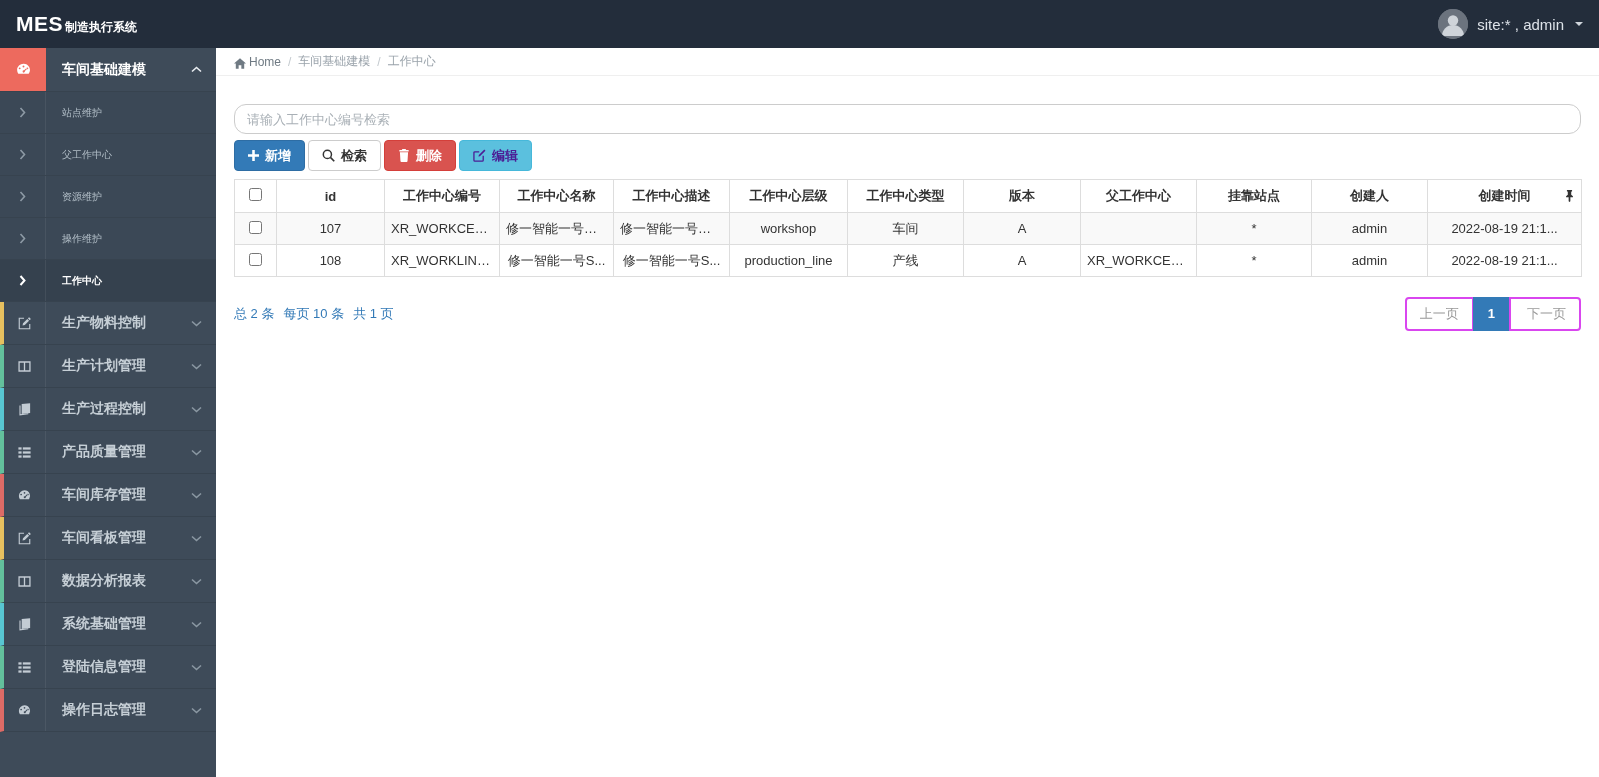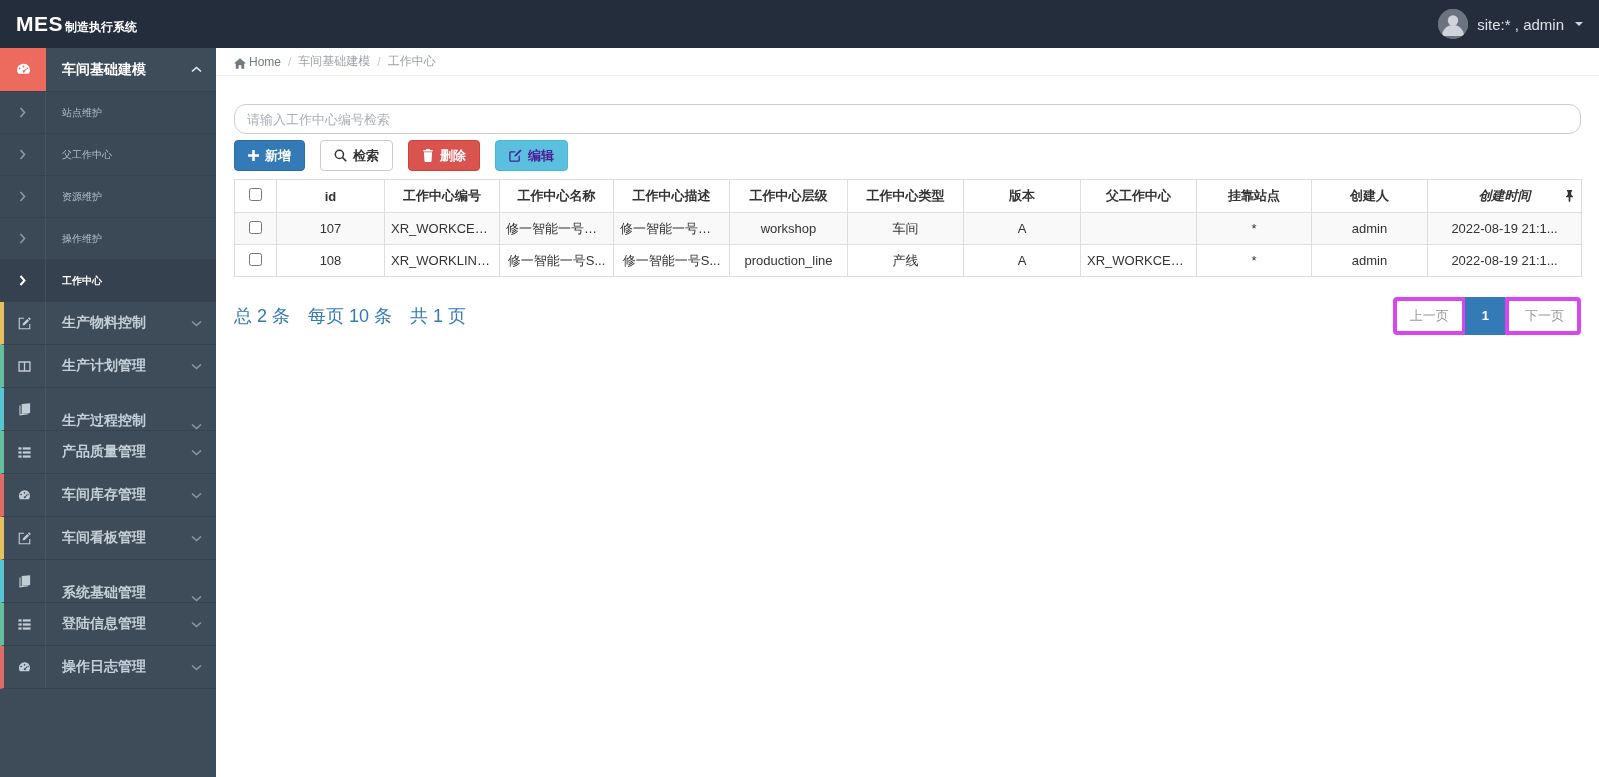--- a/index.html
+++ b/index.html
@@ -40,63 +40,63 @@
   .sub-item .side-label { font-size:10px; font-weight:normal; color:#b3bfc8; }
   .sub-item .icon-col { color:#8d9aa5; }
   .sub-item.active { background:#35414e; }
   .sub-item.active .side-label { color:#fff; font-weight:bold; }
   .sub-item.active .icon-col { color:#fff; }
 
   .top-item { border-left:4px solid transparent; }
   .top-item .icon-col { width:42px; min-width:42px; }
   .s-yellow { border-left-color:#e7c05f; }
   .s-green  { border-left-color:#63c09c; }
-  .s-cyan   { border-left-color:#58c6d2;align-items:flex-end; }
+  .s-cyan   { border-left-color:#58c6d2; }
   .s-red    { border-left-color:#dd6b66; }
 
   
   .content { position:absolute; left:216px; top:48px; right:0; bottom:0; background:#fff; }
   .breadcrumb { height:28px; display:flex; align-items:center; padding:0 18px;
     font-size:12px; color:#9aa3ab; border-bottom:1px solid #efefef; background:#fff; }
   .bc-home { color:#6f7a83; display:flex; align-items:flex-end; gap:3px; cursor:pointer; }
   .bc-sep { margin:0 7px; color:#c3c9ce; }
   .bc-link { color:#9aa3ab; cursor:pointer; }
   .bc-current { color:#9aa3ab; }
 
   .main { padding:28px 18px 0 18px; }
   .search-input { width:100%; height:30px; border:1px solid #ccc; border-radius:12px;
     padding:0 12px; font-size:13px; color:#555; outline:none; font-family:inherit; }
   .search-input::placeholder { color:#a9b0b6; }
 
-  .toolbar { margin-top:6px; display:flex; gap:15px; }
+  .toolbar { margin-top:6px; display:flex; gap:3px; }
   .btn { display:inline-flex; align-items:center; gap:6px; height:31px; padding:0 13px;
     font-size:13px; border-radius:4px; border:1px solid transparent; cursor:pointer;
     font-family:inherit; font-weight:bold; line-height:1; }
   .btn-primary { background:#337ab7; border-color:#2e6da4; color:#fff; }
   .btn-default { background:#fff; border-color:#ccc; color:#333; }
   .btn-danger  { background:#d9534f; border-color:#d43f3a; color:#fff; }
   .btn-info    { background:#5bc0de; border-color:#46b8da; color:#4c1d95; }
 
   .table-wrap { margin-top:8px; }
   table { width:100%; border-collapse:collapse; table-layout:fixed; }
   th, td { border:1px solid #ddd; text-align:center; font-size:13px; color:#333;
     height:33px; padding:0 6px; overflow:hidden; white-space:nowrap; text-overflow:ellipsis; }
   th { font-weight:bold; background:#fff; }
   tbody td { height:32px; }
   tbody tr.striped { background:#f9f9f9; }
-  .th-last { position:relative;font-style:italic; }
+  .th-last { position:relative; }
   .pin { position:absolute; right:7px; top:50%; transform:translateY(-50%); color:#333; cursor:pointer; display:flex; }
   .chk { cursor:pointer; }
 
   .pager-row { margin-top:20px; display:flex; align-items:center; justify-content:space-between; }
-  .pager-summary { display:flex; gap:18px; font-size:18px; }
+  .pager-summary { display:flex; gap:9px; font-size:13px; }
   .pager-summary span { color:#337ab7; cursor:pointer; }
   .pager-group { display:flex; }
   .page-btn { min-width:36px; padding:7px 13px; font-size:13px; color:#999; background:#fff;
-    border:4px solid #d946ef; margin-left:-1px; text-align:center; cursor:pointer; line-height:1.2; }
+    border:2px solid #d946ef; margin-left:-1px; text-align:center; cursor:pointer; line-height:1.2; }
   .page-btn.first { border-radius:4px 0 0 4px; margin-left:0; }
   .page-btn.last  { border-radius:0 4px 4px 0;padding-left:16px; }
   .page-btn.active { background:#337ab7; border-color:#337ab7; color:#fff; font-weight:bold; }
 
   svg { display:block; }
 </style>
 </head>
 <body>
 
 <div class="navbar">
@@ -250,20 +250,33 @@
     </span>
   </div>
   <div class="side-item top-item s-yellow">
     <span class="icon-col">
       <svg width="15" height="15" viewBox="0 0 16 16">
           <path fill="currentColor" d="M12.9 1.2l1.9 1.9-1.3 1.3-1.9-1.9zM6.4 7.7l4.6-4.6 1.9 1.9-4.6 4.6-2.4.5z"></path>
           <path fill="currentColor" d="M13 8.5V13H3V3h4.5V1.8H1.8v12.4h12.4V8.5z"></path>
         </svg>
     </span>
     <span class="side-label">车间看板管理</span>
+    <span class="side-chev">
+      <svg width="11" height="7" viewBox="0 0 11 7">
+          <path d="M1 1.5L5.5 5.5 10 1.5" fill="none" stroke="currentColor" stroke-width="1.6"></path>
+        </svg>
+    </span>
+  </div>
+  <div class="side-item top-item s-green">
+    <span class="icon-col">
+      <svg width="15" height="15" viewBox="0 0 16 16">
+          <path fill="none" stroke="currentColor" stroke-width="1.4" d="M2.2 3.2h11.6v9.6H2.2z M8 3.2v9.6"></path>
+        </svg>
+    </span>
+    <span class="side-label">数据分析报表</span>
     <span class="side-chev">
       <svg width="11" height="7" viewBox="0 0 11 7">
           <path d="M1 1.5L5.5 5.5 10 1.5" fill="none" stroke="currentColor" stroke-width="1.6"></path>
         </svg>
     </span>
   </div>
   <div class="side-item top-item s-cyan">
     <span class="icon-col">
       <svg width="15" height="15" viewBox="0 0 16 16">
           <path fill="currentColor" d="M5 2.2l9-1v10.6l-9 1z"></path>

